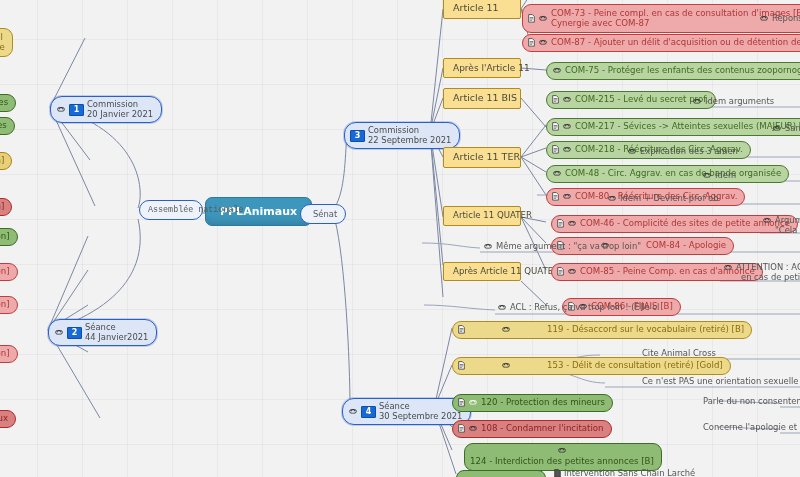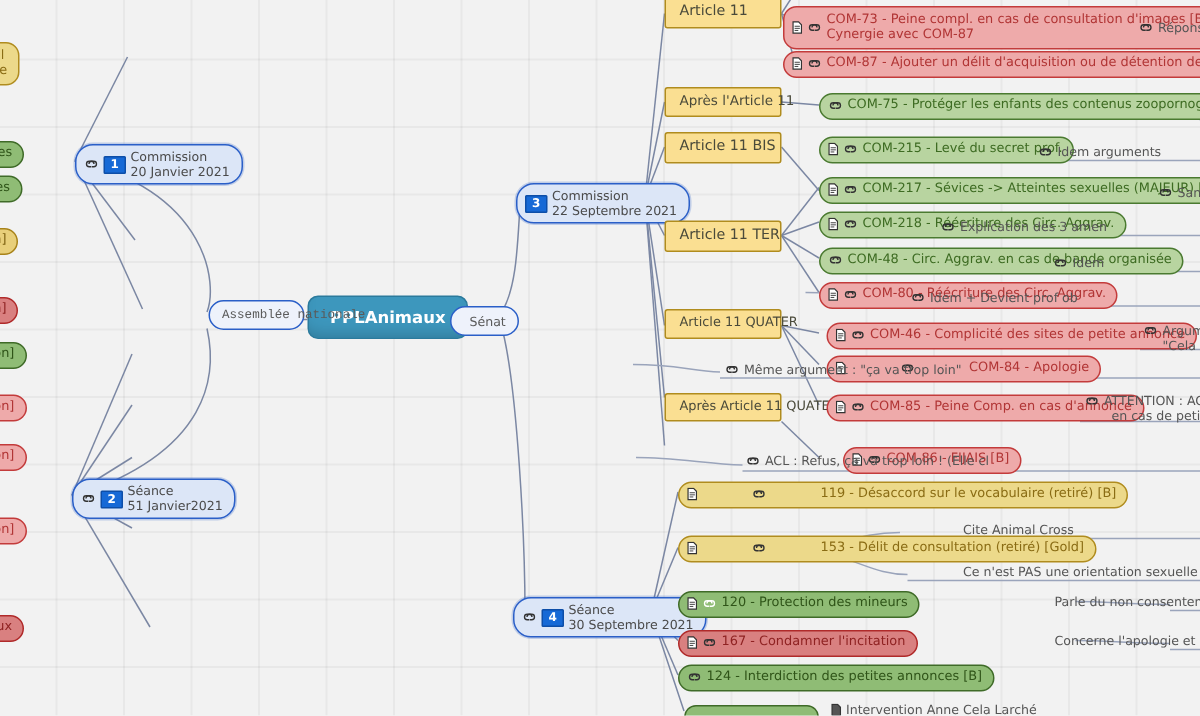--- a/index.html
+++ b/index.html
@@ -208,21 +208,21 @@
 <div class="node stage" style="left:48px;top:319px;">
   <span class="ic ic-link">
       <svg viewBox="0 0 12 8">
         <path d="M4 4 a2.2 2.2 0 0 1 2.2-2.2h1.6a2.2 2.2 0 0 1 0 4.4H6.2" fill="none" stroke="#333" stroke-width="1.1"></path>
         <path d="M8 4 a2.2 2.2 0 0 0 -2.2-2.2H4.2a2.2 2.2 0 0 0 0 4.4H5.8" fill="none" stroke="#333" stroke-width="1.1"></path>
       </svg>
     </span>
   <span class="badge">2</span>
   <span class="lines">
     <span>Séance</span>
-    <span>51 Janvier2021</span>
+    <span>44 Janvier2021</span>
   </span>
 </div>
 
 <div class="node stage" style="left:344px;top:122px;">
   <span class="badge">3</span>
   <span class="lines">
     <span>Commission</span>
     <span>22 Septembre 2021</span>
   </span>
 </div>
@@ -488,24 +488,24 @@
         <path d="M.8.7h4.2l2.2 2.2v6.4H.8z" fill="#fff" stroke="#333" stroke-width=".9"></path>
         <path d="M2 4h4M2 5.6h4M2 7.2h2.8" stroke="#333" stroke-width=".7"></path>
       </svg>
     </span>
   <span class="ic ic-link">
       <svg viewBox="0 0 12 8">
         <path d="M4 4 a2.2 2.2 0 0 1 2.2-2.2h1.6a2.2 2.2 0 0 1 0 4.4H6.2" fill="none" stroke="#333" stroke-width="1.1"></path>
         <path d="M8 4 a2.2 2.2 0 0 0 -2.2-2.2H4.2a2.2 2.2 0 0 0 0 4.4H5.8" fill="none" stroke="#333" stroke-width="1.1"></path>
       </svg>
     </span>
-  <span>167 - Condamner l'incitation</span>
-</div>
-
-<div class="node pill green2" style="left:452px;top:443px;">
+  <span>108 - Condamner l'incitation</span>
+</div>
+
+<div class="node pill green2" style="left:464px;top:443px;flex-direction:column;">
   <span class="ic ic-link">
       <svg viewBox="0 0 12 8">
         <path d="M4 4 a2.2 2.2 0 0 1 2.2-2.2h1.6a2.2 2.2 0 0 1 0 4.4H6.2" fill="none" stroke="#333" stroke-width="1.1"></path>
         <path d="M8 4 a2.2 2.2 0 0 0 -2.2-2.2H4.2a2.2 2.2 0 0 0 0 4.4H5.8" fill="none" stroke="#333" stroke-width="1.1"></path>
       </svg>
     </span>
   <span>124 - Interdiction des petites annonces [B]</span>
 </div>
 
 <div class="node pill green2" style="left:456px;top:470px;width:90px;height:16px;"></div>
@@ -656,21 +656,21 @@
     </span>
 </div>
 
 <div class="note" style="left:554px;top:468px;">
   <span class="ic ic-doc">
       <svg viewBox="0 0 8 10">
         <path d="M.8.7h4.2l2.2 2.2v6.4H.8z" fill="#555" stroke="#333" stroke-width=".9"></path>
       </svg>
     </span>
   <span class="txt">
-      <span>Intervention Anne Cela Larché</span>
+      <span>Intervention Sans Chain Larché</span>
     </span>
 </div>
 
 <div class="node pill yellowpill" style="left:-30px;top:28px;padding-left:4px;line-height:1.2;">
   <span class="twoline">
     <span>sexuel</span>
     <span>mende</span>
   </span>
 </div>
 <div class="node pill green2" style="left:-30px;top:94px;">rinaires</div>

